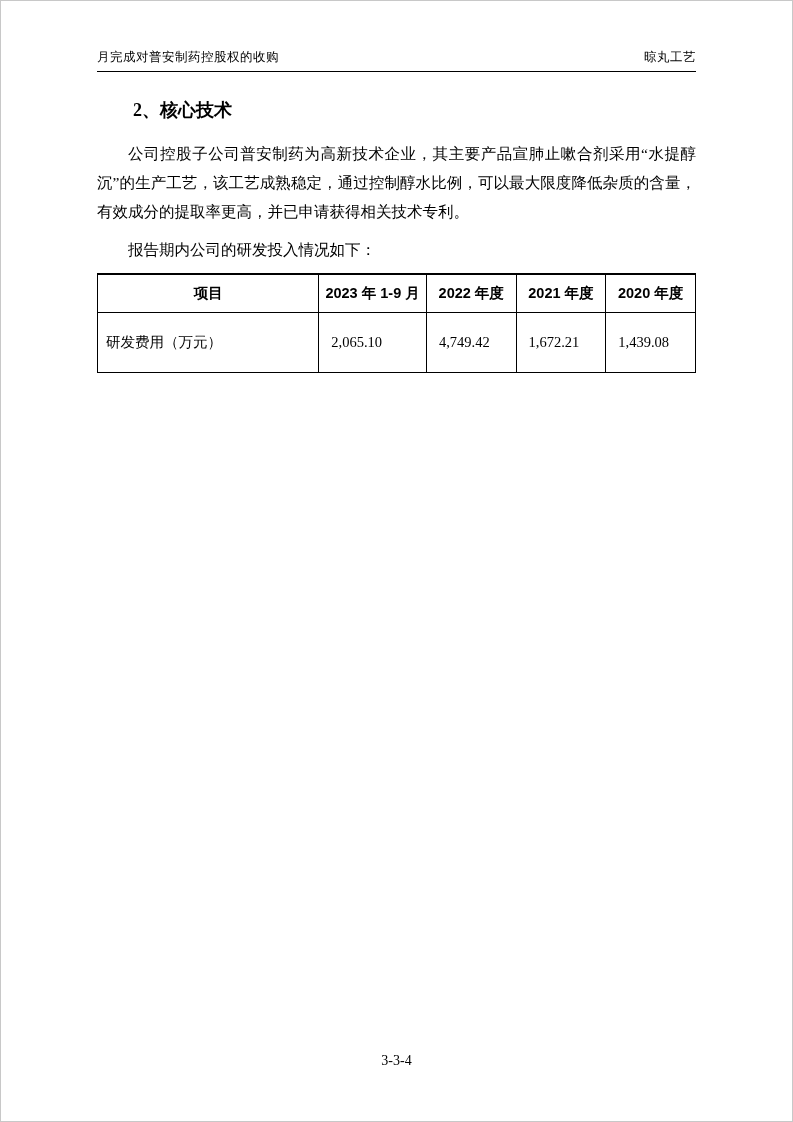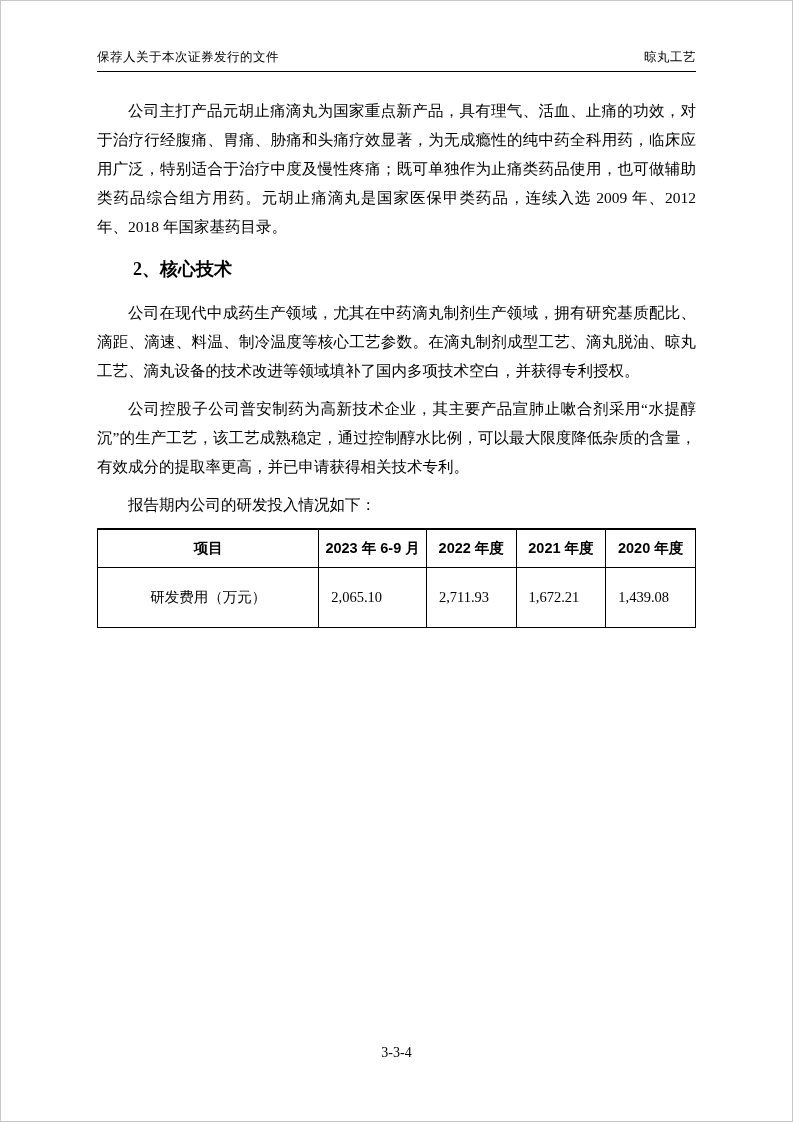--- a/index.html
+++ b/index.html
@@ -61,80 +61,78 @@
     vertical-align: middle;
   }
   .rd-table thead tr { border-top: 2px solid #000; }
   .rd-table th {
     font-family: "Liberation Sans", "DejaVu Sans", sans-serif;
     font-weight: bold;
     text-align: center;
     padding: 4px 6px;
   }
   .rd-table td.label-cell {
-    text-align: center;
+    text-align: left;
     padding: 4px 8px;
   }
   .rd-table td.num-cell {
     text-align: left;
     padding: 15px 12px;
   }
   .col-item { width: 37%; }
   .col-y2023 { width: 18%; }
   .col-y    { width: 15%; }
   
   .doc-footer {
     position: absolute;
     left: 0;
     right: 0;
-    bottom: 60px;
+    bottom: 52px;
     text-align: center;
     font-size: 14px;
   }
 </style>
 </head>
 <body>
 
 <div class="page">
 
   <div class="doc-header">
-    <span>保荐人关于本次证券发行的文件</span>
+    <span>月完成对普安制药控股权的收购</span>
     <span>晾丸工艺</span>
   </div>
 
   <div class="doc-body">
 
-    <p class="para">公司主打产品元胡止痛滴丸为国家重点新产品，具有理气、活血、止痛的功效，对于治疗行经腹痛、胃痛、胁痛和头痛疗效显著，为无成瘾性的纯中药全科用药，临床应用广泛，特别适合于治疗中度及慢性疼痛；既可单独作为止痛类药品使用，也可做辅助类药品综合组方用药。元胡止痛滴丸是国家医保甲类药品，连续入选 2009 年、2012 年、2018 年国家基药目录。</p>
 
 
     <h3 class="section-heading">2、核心技术</h3>
 
-    <p class="para">公司在现代中成药生产领域，尤其在中药滴丸制剂生产领域，拥有研究基质配比、滴距、滴速、料温、制冷温度等核心工艺参数。在滴丸制剂成型工艺、滴丸脱油、晾丸工艺、滴丸设备的技术改进等领域填补了国内多项技术空白，并获得专利授权。</p>
 
 
     <p class="para">公司控股子公司普安制药为高新技术企业，其主要产品宣肺止嗽合剂采用“水提醇沉”的生产工艺，该工艺成熟稳定，通过控制醇水比例，可以最大限度降低杂质的含量，有效成分的提取率更高，并已申请获得相关技术专利。</p>
 
 
     <p class="para">报告期内公司的研发投入情况如下：</p>
 
     <table class="rd-table">
       <thead>
         <tr>
           <th class="col-item">项目</th>
-          <th class="col-y2023">2023 年 6-9 月</th>
+          <th class="col-y2023">2023 年 1-9 月</th>
           <th class="col-y">2022 年度</th>
           <th class="col-y">2021 年度</th>
           <th class="col-y">2020 年度</th>
         </tr>
       </thead>
       <tbody>
         <tr>
           <td class="label-cell">研发费用（万元）</td>
           <td class="num-cell">2,065.10</td>
-          <td class="num-cell">2,711.93</td>
+          <td class="num-cell">4,749.42</td>
           <td class="num-cell">1,672.21</td>
           <td class="num-cell">1,439.08</td>
         </tr>
       </tbody>
     </table>
 
   </div>
 
   <div class="doc-footer">
     <span>3-3-4</span>

